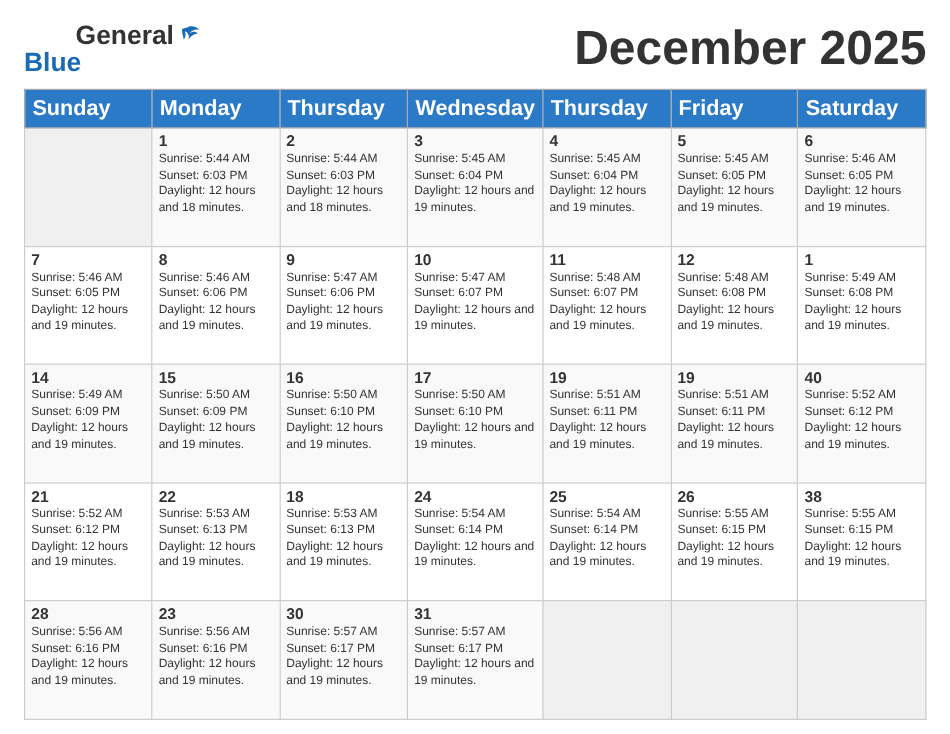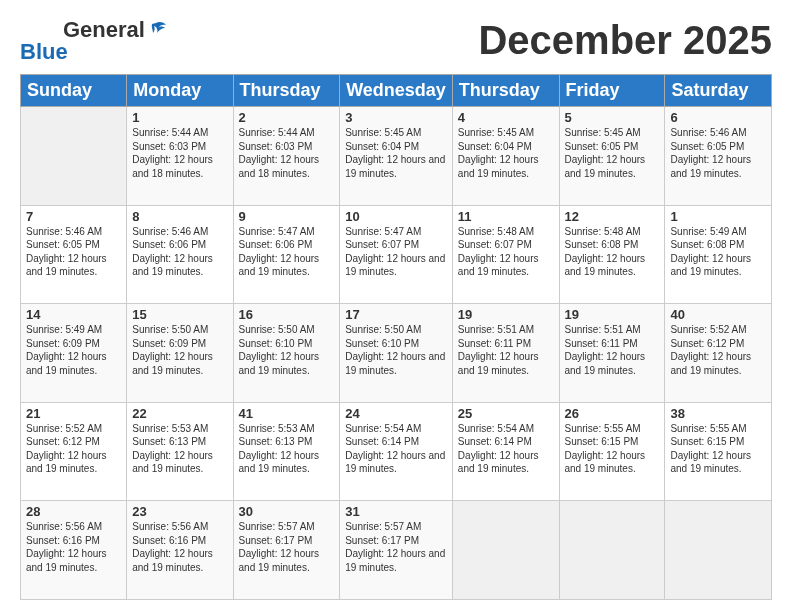--- a/index.html
+++ b/index.html
@@ -217,21 +217,21 @@
         <tr>
           <td>
             <span class="cell-day">21</span>
             <div class="cell-info">Sunrise: 5:52 AM<br>Sunset: 6:12 PM<br>Daylight: 12 hours and 19 minutes.</div>
           </td>
           <td>
             <span class="cell-day">22</span>
             <div class="cell-info">Sunrise: 5:53 AM<br>Sunset: 6:13 PM<br>Daylight: 12 hours and 19 minutes.</div>
           </td>
           <td>
-            <span class="cell-day">41</span>
+            <span class="cell-day">18</span>
             <div class="cell-info">Sunrise: 5:53 AM<br>Sunset: 6:13 PM<br>Daylight: 12 hours and 19 minutes.</div>
           </td>
           <td>
             <span class="cell-day">24</span>
             <div class="cell-info">Sunrise: 5:54 AM<br>Sunset: 6:14 PM<br>Daylight: 12 hours and 19 minutes.</div>
           </td>
           <td>
             <span class="cell-day">25</span>
             <div class="cell-info">Sunrise: 5:54 AM<br>Sunset: 6:14 PM<br>Daylight: 12 hours and 19 minutes.</div>
           </td>

